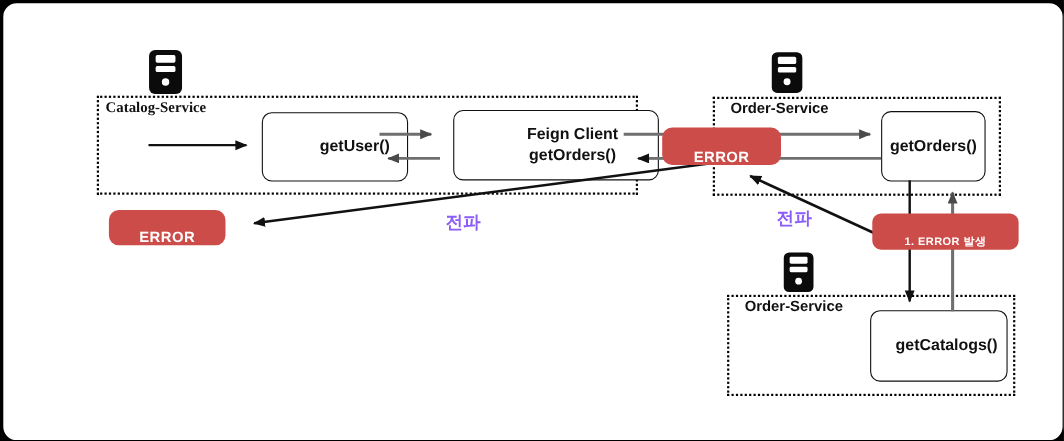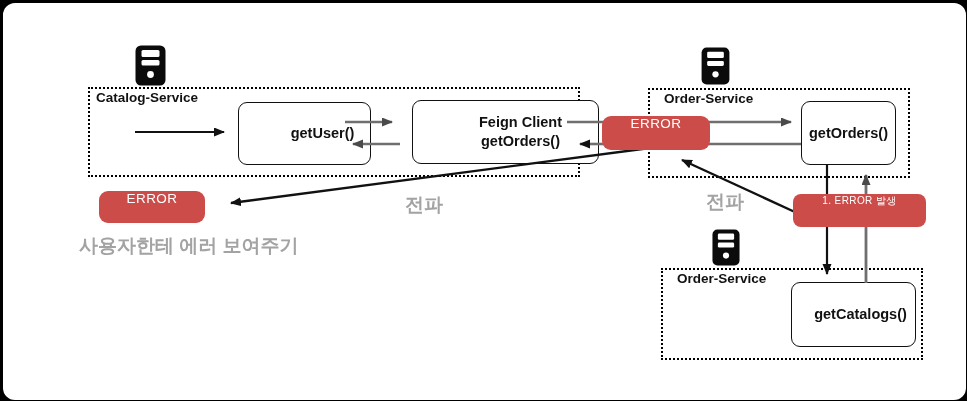--- a/index.html
+++ b/index.html
@@ -5,35 +5,35 @@
   html,body{margin:0;padding:0;background:#000;}
   body{font-family:"Liberation Sans","DejaVu Sans",sans-serif;}
   .stage{position:relative;width:967px;height:401px;background:#000;overflow:hidden;}
   .card{position:absolute;left:1px;top:1px;width:963px;height:397px;background:#fff;
         border:2px solid #000;border-radius:14px;}
   .dashed-box{position:absolute;border:2px dotted #000;background:transparent;z-index:1;}
   .dashed-label{position:absolute;font-weight:bold;font-size:13.5px;color:#111;white-space:nowrap;}
   .node{position:absolute;border:1.6px solid #111;border-radius:9px;background:#fff;
         display:flex;align-items:center;justify-content:center;flex-direction:column;
         font-weight:bold;font-size:14.5px;color:#111;z-index:3;text-align:center;line-height:1.3;}
-  .badge{position:absolute;background:#CC4C49;color:#fff;font-weight:normal;
-         display:flex;align-items:flex-start;justify-content:center;border-radius:9px;
+  .badge{position:absolute;background:#CC4C49;color:#fff;font-weight:bold;
+         display:flex;align-items:flex-end;justify-content:center;border-radius:9px;
          z-index:10;letter-spacing:0.4px;}
-  .floating-label{position:absolute;font-weight:bold;font-size:19px;color:#a3a3a3;z-index:6;white-space:nowrap;}
+  .floating-label{position:absolute;font-weight:bold;font-size:16px;color:#8b5cf6;z-index:6;white-space:nowrap;}
   .server-icon{position:absolute;z-index:4;}
   svg.arrows{position:absolute;left:0;top:0;width:967px;height:401px;z-index:5;pointer-events:none;}
 </style>
 </head>
 <body>
 
 <div class="stage">
   <div class="card"></div>
 
   <div class="dashed-box" style="left:88px;top:87px;width:488px;height:86px;"></div>
-  <div class="dashed-label" style="left:96px;top:90px;">Catalog-Service</div>
+  <div class="dashed-label" style="left:96px;top:90px;font-family:Liberation Serif, serif;">Catalog-Service</div>
 
   <div class="dashed-box" style="left:648px;top:88px;width:258px;height:86px;"></div>
   <div class="dashed-label" style="left:664px;top:91px;">Order-Service</div>
 
   <div class="dashed-box" style="left:661px;top:268px;width:258px;height:88px;"></div>
   <div class="dashed-label" style="left:677px;top:271px;">Order-Service</div>
 
   <svg class="server-icon" style="left:135px;top:45px;" width="31" height="41" viewBox="0 0 31 41">
     <rect x="0.5" y="0.5" width="30" height="40" rx="5.5" fill="#0b0b0b"></rect>
     <rect x="6.5" y="5" width="18" height="7" rx="1.5" fill="#fff"></rect>
@@ -99,14 +99,13 @@
   <div class="badge" style="left:99px;top:191px;width:106px;height:32px;font-size:13.5px;">
     <span>ERROR</span>
   </div>
 
   <div class="badge" style="left:793px;top:194px;width:133px;height:33px;font-size:10px;border-radius:8px;">
     <span>1. ERROR 발생</span>
   </div>
 
   <div class="floating-label" style="left:405px;top:192px;">전파</div>
   <div class="floating-label" style="left:706px;top:189px;">전파</div>
-  <div class="floating-label" style="left:79px;top:233px;">사용자한테 에러 보여주기</div>
 </div>
 
 </body></html>

